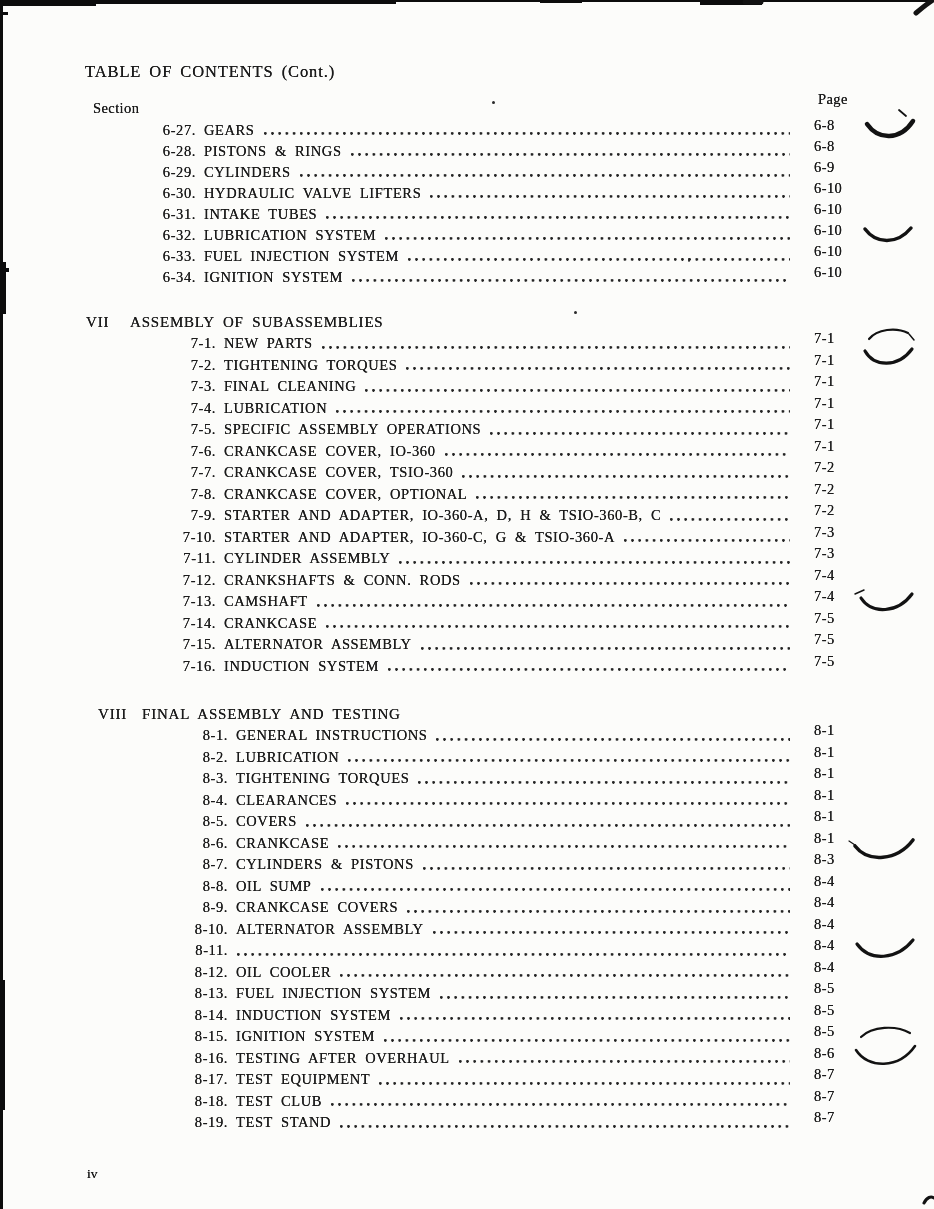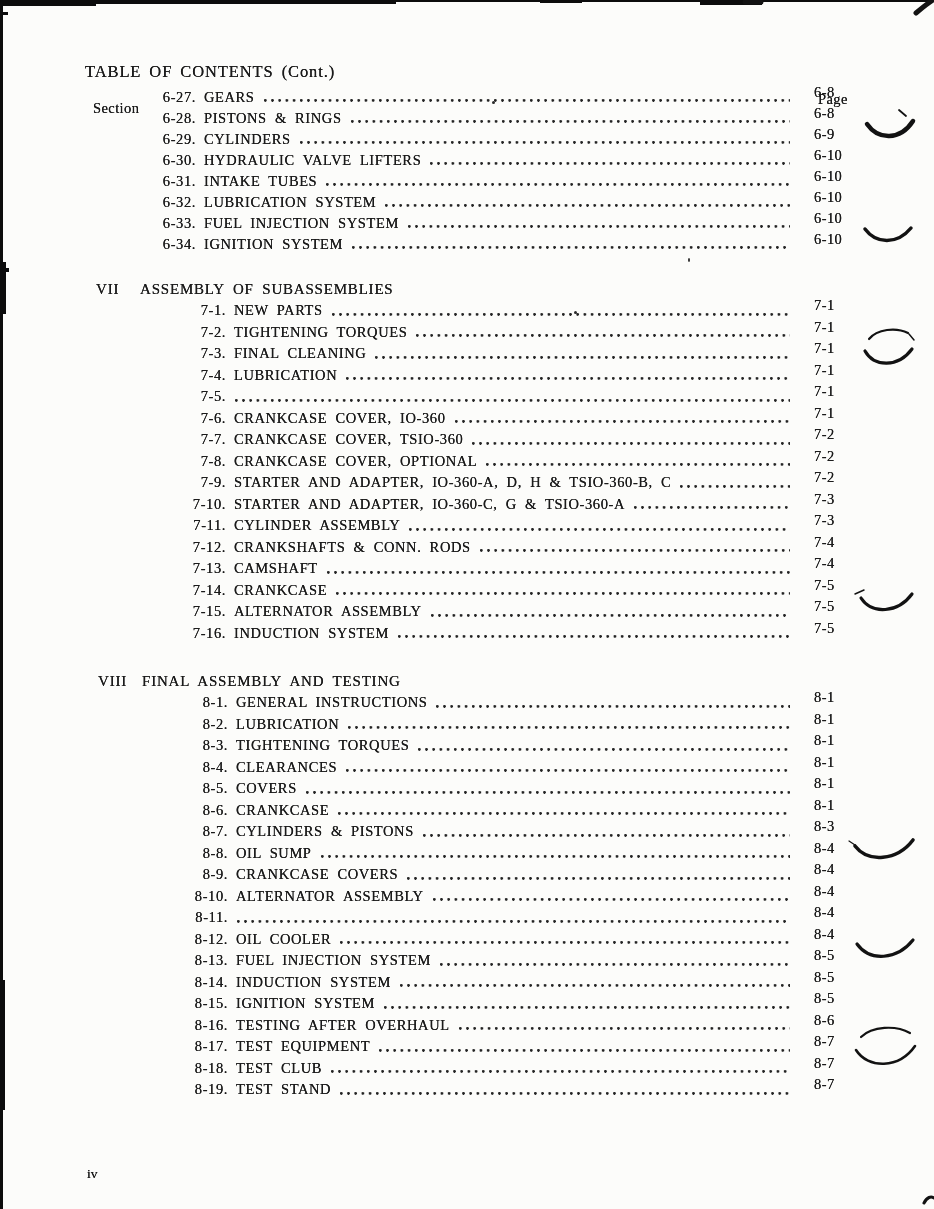--- a/index.html
+++ b/index.html
@@ -30,22 +30,22 @@
 
   
   .doc-title    { position: absolute; left: 85px; top: 62px;  font-size: 16.5px; letter-spacing: .9px; word-spacing: 3px; }
   .section-label{ position: absolute; left: 93px; top: 100px; font-size: 14.5px; letter-spacing: .4px; }
   .page-label   { position: absolute; left: 818px; top: 91px; font-size: 14.5px; letter-spacing: .4px; }
   .footer-folio { position: absolute; left: 87px; top: 1166px; font-size: 13.5px; }
 
   
   .toc-host { position: absolute; inset: 0; overflow: hidden; }
   .section { --pl: 168px; --rh: 21.5px; }
-  .sec-0 { --pl: 148px; --rh: 21px;  margin-top: 87px; }
-  .sec-1 { margin-top: 23px; padding-left: 10px; }
+  .sec-0 { --pl: 148px; --rh: 21px;  margin-top: 120px; }
+  .sec-1 { margin-top: 23px; }
   .sec-2 { margin-top: 26px; margin-left: 12px; }
 
   .sec-heading { display: flex; line-height: 22px; padding-left: 86px; font-size: 15px;
                  letter-spacing: .8px; word-spacing: 4px; white-space: nowrap; }
   .roman { flex: none; width: 44px; }
 
   .row { display: flex; height: var(--rh); line-height: var(--rh);
          padding-left: var(--pl); padding-right: 84px;
          font-size: 14.5px; letter-spacing: .6px; white-space: nowrap; }
   .num   { flex: none; width: 48px; text-align: right; }
@@ -196,20 +196,21 @@
 
   <div class="row">
     <span class="num">7-4.</span>
     <span class="title">LUBRICATION</span>
     <span class="dots"></span>
     <span class="pagecol">7-1</span>
   </div>
 
   <div class="row">
     <span class="num">7-5.</span>
+    <span class="title">SPECIFIC ASSEMBLY OPERATIONS</span>
     <span class="dots"></span>
     <span class="pagecol">7-1</span>
   </div>
 
   <div class="row">
     <span class="num">7-6.</span>
     <span class="title">CRANKCASE COVER, IO-360</span>
     <span class="dots"></span>
     <span class="pagecol">7-1</span>
   </div>

